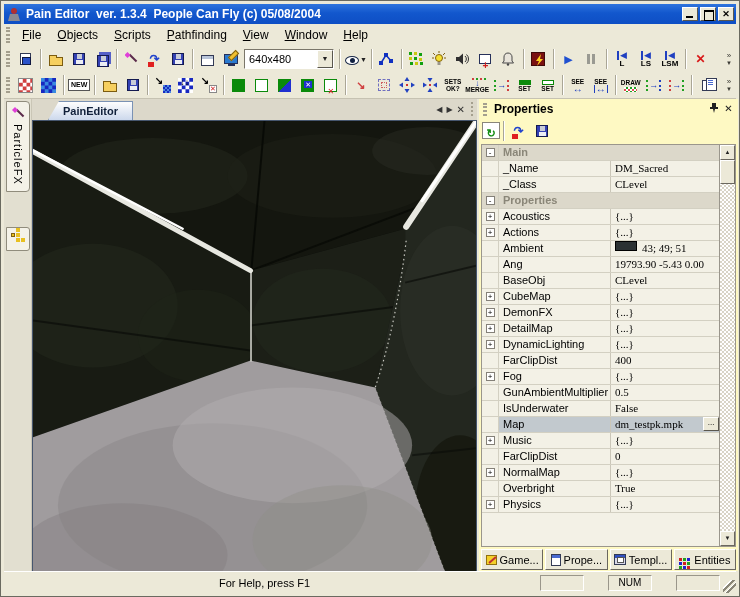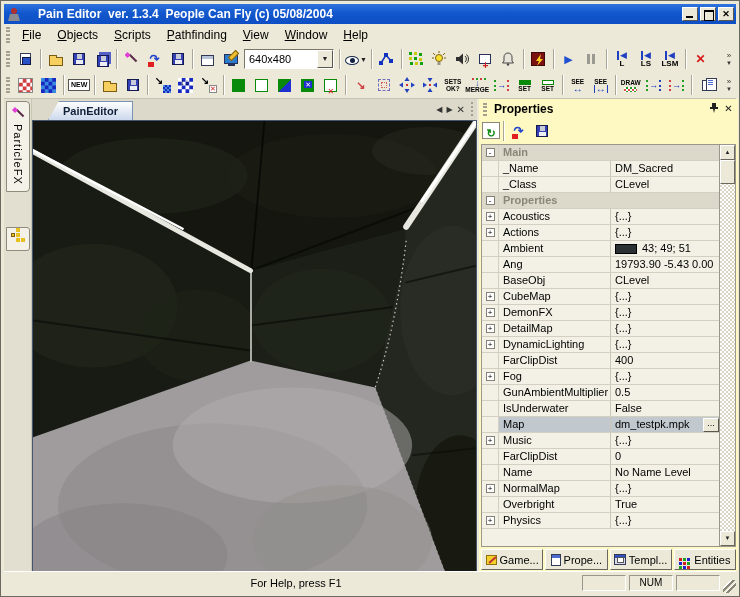--- a/index.html
+++ b/index.html
@@ -2,21 +2,21 @@
 <html><head>
 <meta charset="utf-8">
 <style>
   html,body{margin:0;padding:0;background:#c0bcb0;font-family:"Liberation Sans",sans-serif;}
   *{box-sizing:border-box;}
   .win{position:relative;width:740px;height:597px;background:#ece9d8;border:1px solid #6a6a60;overflow:hidden;}
   
   .titlebar{position:absolute;left:3px;top:3px;right:3px;height:20px;
     background:linear-gradient(to bottom,#2f74dd 0%,#1257cd 45%,#0e4ec4 100%);
     display:flex;align-items:center;padding:0 2px;}
-  .title{color:#fff;font-weight:bold;font-size:12px;white-space:pre;margin-left:16px;flex:1;overflow:hidden;}
+  .title{color:#fff;font-weight:bold;font-size:12px;white-space:pre;margin-left:4px;flex:1;overflow:hidden;}
   .winbtn{width:16px;height:14px;background:#ece9d8;border:1px solid;border-color:#fff #5a574e #5a574e #fff;
     margin-left:2px;position:relative;font-size:9px;font-weight:bold;text-align:center;line-height:12px;color:#000;}
   .wb-min::after{content:"";position:absolute;left:3px;bottom:2px;width:7px;height:2px;background:#000;}
   .wb-max::after{content:"";position:absolute;left:3px;top:2px;width:8px;height:8px;border:1px solid #000;border-top-width:2px;}
   
   .menubar{position:absolute;left:3px;top:23px;right:3px;height:22px;display:flex;align-items:center;background:#ece9d8;}
   .grip{width:1px;height:16px;border-left:2px dotted #a49f8e;border-right:2px dotted #a49f8e;margin:0 4px 0 2px;}
   .menuitem{padding:0 8px;font-size:12px;line-height:21px;color:#000;}
   
   .tb{position:absolute;left:3px;right:3px;display:flex;align-items:center;background:#ece9d8;}
@@ -130,21 +130,21 @@
   .phead .hbtn{width:15px;height:14px;text-align:center;font-size:10px;line-height:13px;color:#222;}
   .ptool{height:25px;display:flex;align-items:center;padding-left:3px;}
   .pibox{width:18px;height:17px;border:1px solid #8a867a;background:#fff;text-align:center;}
   .pibox .rg{color:#108a10;font-weight:bold;font-size:11px;line-height:15px;}
   .pgrid{position:absolute;left:2px;right:2px;top:45px;bottom:24px;border:1px solid #9a968c;background:#f3f1e6;display:flex;}
   .gridrows{flex:1;overflow:hidden;}
   .prow,.prowh{display:flex;height:16px;border-bottom:1px solid #d3d0c2;font-size:11px;line-height:15px;}
   .gut{width:17px;display:flex;align-items:center;justify-content:center;border-right:1px solid #d3d0c2;}
   .pm{width:9px;height:9px;border:1px solid #848078;background:#fff;font-size:8px;line-height:7px;text-align:center;color:#000;}
   .pname{width:112px;padding-left:4px;border-right:1px solid #cac6b8;color:#000;overflow:hidden;white-space:nowrap;}
-  .pval{flex:1;padding-left:4px;color:#000;overflow:hidden;white-space:nowrap;display:flex;align-items:center;}
+  .pval{flex:1;padding-left:4px;color:#000;overflow:hidden;white-space:nowrap;display:flex;font-family:Liberation Serif, serif;}
   .prowh{background:#dcd8ca;}
   .prowh .phname{font-weight:bold;color:#8a8678;padding-left:4px;}
   .prow.sel .pname,.prow.sel .pval{background:#c2c9ce;}
   .swatch{display:inline-block;width:22px;height:10px;background:#2B3133;border:1px solid #000;margin-right:5px;}
   .ellbtn{margin-left:auto;width:16px;height:14px;background:#ece9d8;border:1px solid;border-color:#fff #5a574e #5a574e #fff;
     font-size:9px;line-height:9px;text-align:center;color:#000;}
   .vscroll{width:16px;border-left:1px solid #9a968c;display:flex;flex-direction:column;
     background:conic-gradient(#fff 25%,#d8d4c6 0 50%,#fff 0 75%,#d8d4c6 0) 0 0/4px 4px;}
   .sbtn{height:15px;background:#ece9d8;border:1px solid;border-color:#fff #6a675e #6a675e #fff;font-size:6px;text-align:center;line-height:13px;color:#222;}
   .sthumb{height:24px;background:#ece9d8;border:1px solid;border-color:#fff #6a675e #6a675e #fff;}
@@ -155,21 +155,21 @@
   .ic-prop2{width:10px;height:12px;background:#fff;border:1px solid #333a55;position:relative;}
   .ic-prop2::before{content:"";position:absolute;left:0;top:0;width:100%;height:3px;background:#4a6ad0;}
   .ic-templ{width:12px;height:11px;background:#d8d8e8;border:1px solid #333a55;position:relative;}
   .ic-templ::before{content:"";position:absolute;left:0;top:0;width:100%;height:3px;background:#3050c0;}
   .ic-templ::after{content:"";position:absolute;right:1px;bottom:1px;width:5px;height:4px;background:#fff;border:1px solid #555;}
   .ic-ent{width:3px;height:3px;background:#d02020;position:relative;margin:0 9px 0 0;
     box-shadow:4px 0 #20a020,8px 0 #2020d0,0 4px #2020d0,4px 4px #d02020,8px 4px #20a020,0 8px #20a020,4px 8px #2020d0,8px 8px #d02020;}
   
   .statusbar{position:absolute;left:3px;right:3px;bottom:3px;height:22px;background:#ece9d8;border-top:1px solid #fff;display:flex;align-items:center;}
   .sbtext{flex:1;font-size:11px;padding-left:6px;color:#000;text-align:center;}
-  .sbpane{width:44px;height:16px;border:1px solid;border-color:#9a968a #fff #fff #9a968a;margin-right:3px;font-size:10px;text-align:center;line-height:14px;color:#000;}
+  .sbpane{width:44px;height:16px;border:1px solid;border-color:#9a968a #fff #fff #9a968a;margin-right:3px;font-size:10px;text-align:center;line-height:14px;color:#000;margin-left:21px;}
   .sbgrip{width:13px;height:13px;align-self:flex-end;background:
     linear-gradient(135deg,transparent 0 5px,#fff 5px 7px,#8a8678 7px 9px,transparent 9px 10px,#fff 10px 11px,#8a8678 11px 13px,transparent 13px);}
 </style>
 </head>
 <body>
 
 <div class="win">
 
   <div class="titlebar">
     <svg width="16" height="16">
@@ -667,27 +667,20 @@
               <span class="pname">Music</span>
               <span class="pval">
                 <span>{...}</span>
               </span>
             </div>
           <div class="prow">
               <span class="gut"></span>
               <span class="pname">FarClipDist</span>
               <span class="pval">
                 <span>0</span>
-              </span>
-            </div>
-          <div class="prow">
-              <span class="gut"></span>
-              <span class="pname">Name</span>
-              <span class="pval">
-                <span>No Name Level</span>
               </span>
             </div>
           <div class="prow">
               <span class="gut">
                 <span class="pm">+</span>
               </span>
               <span class="pname">NormalMap</span>
               <span class="pval">
                 <span>{...}</span>
               </span>

